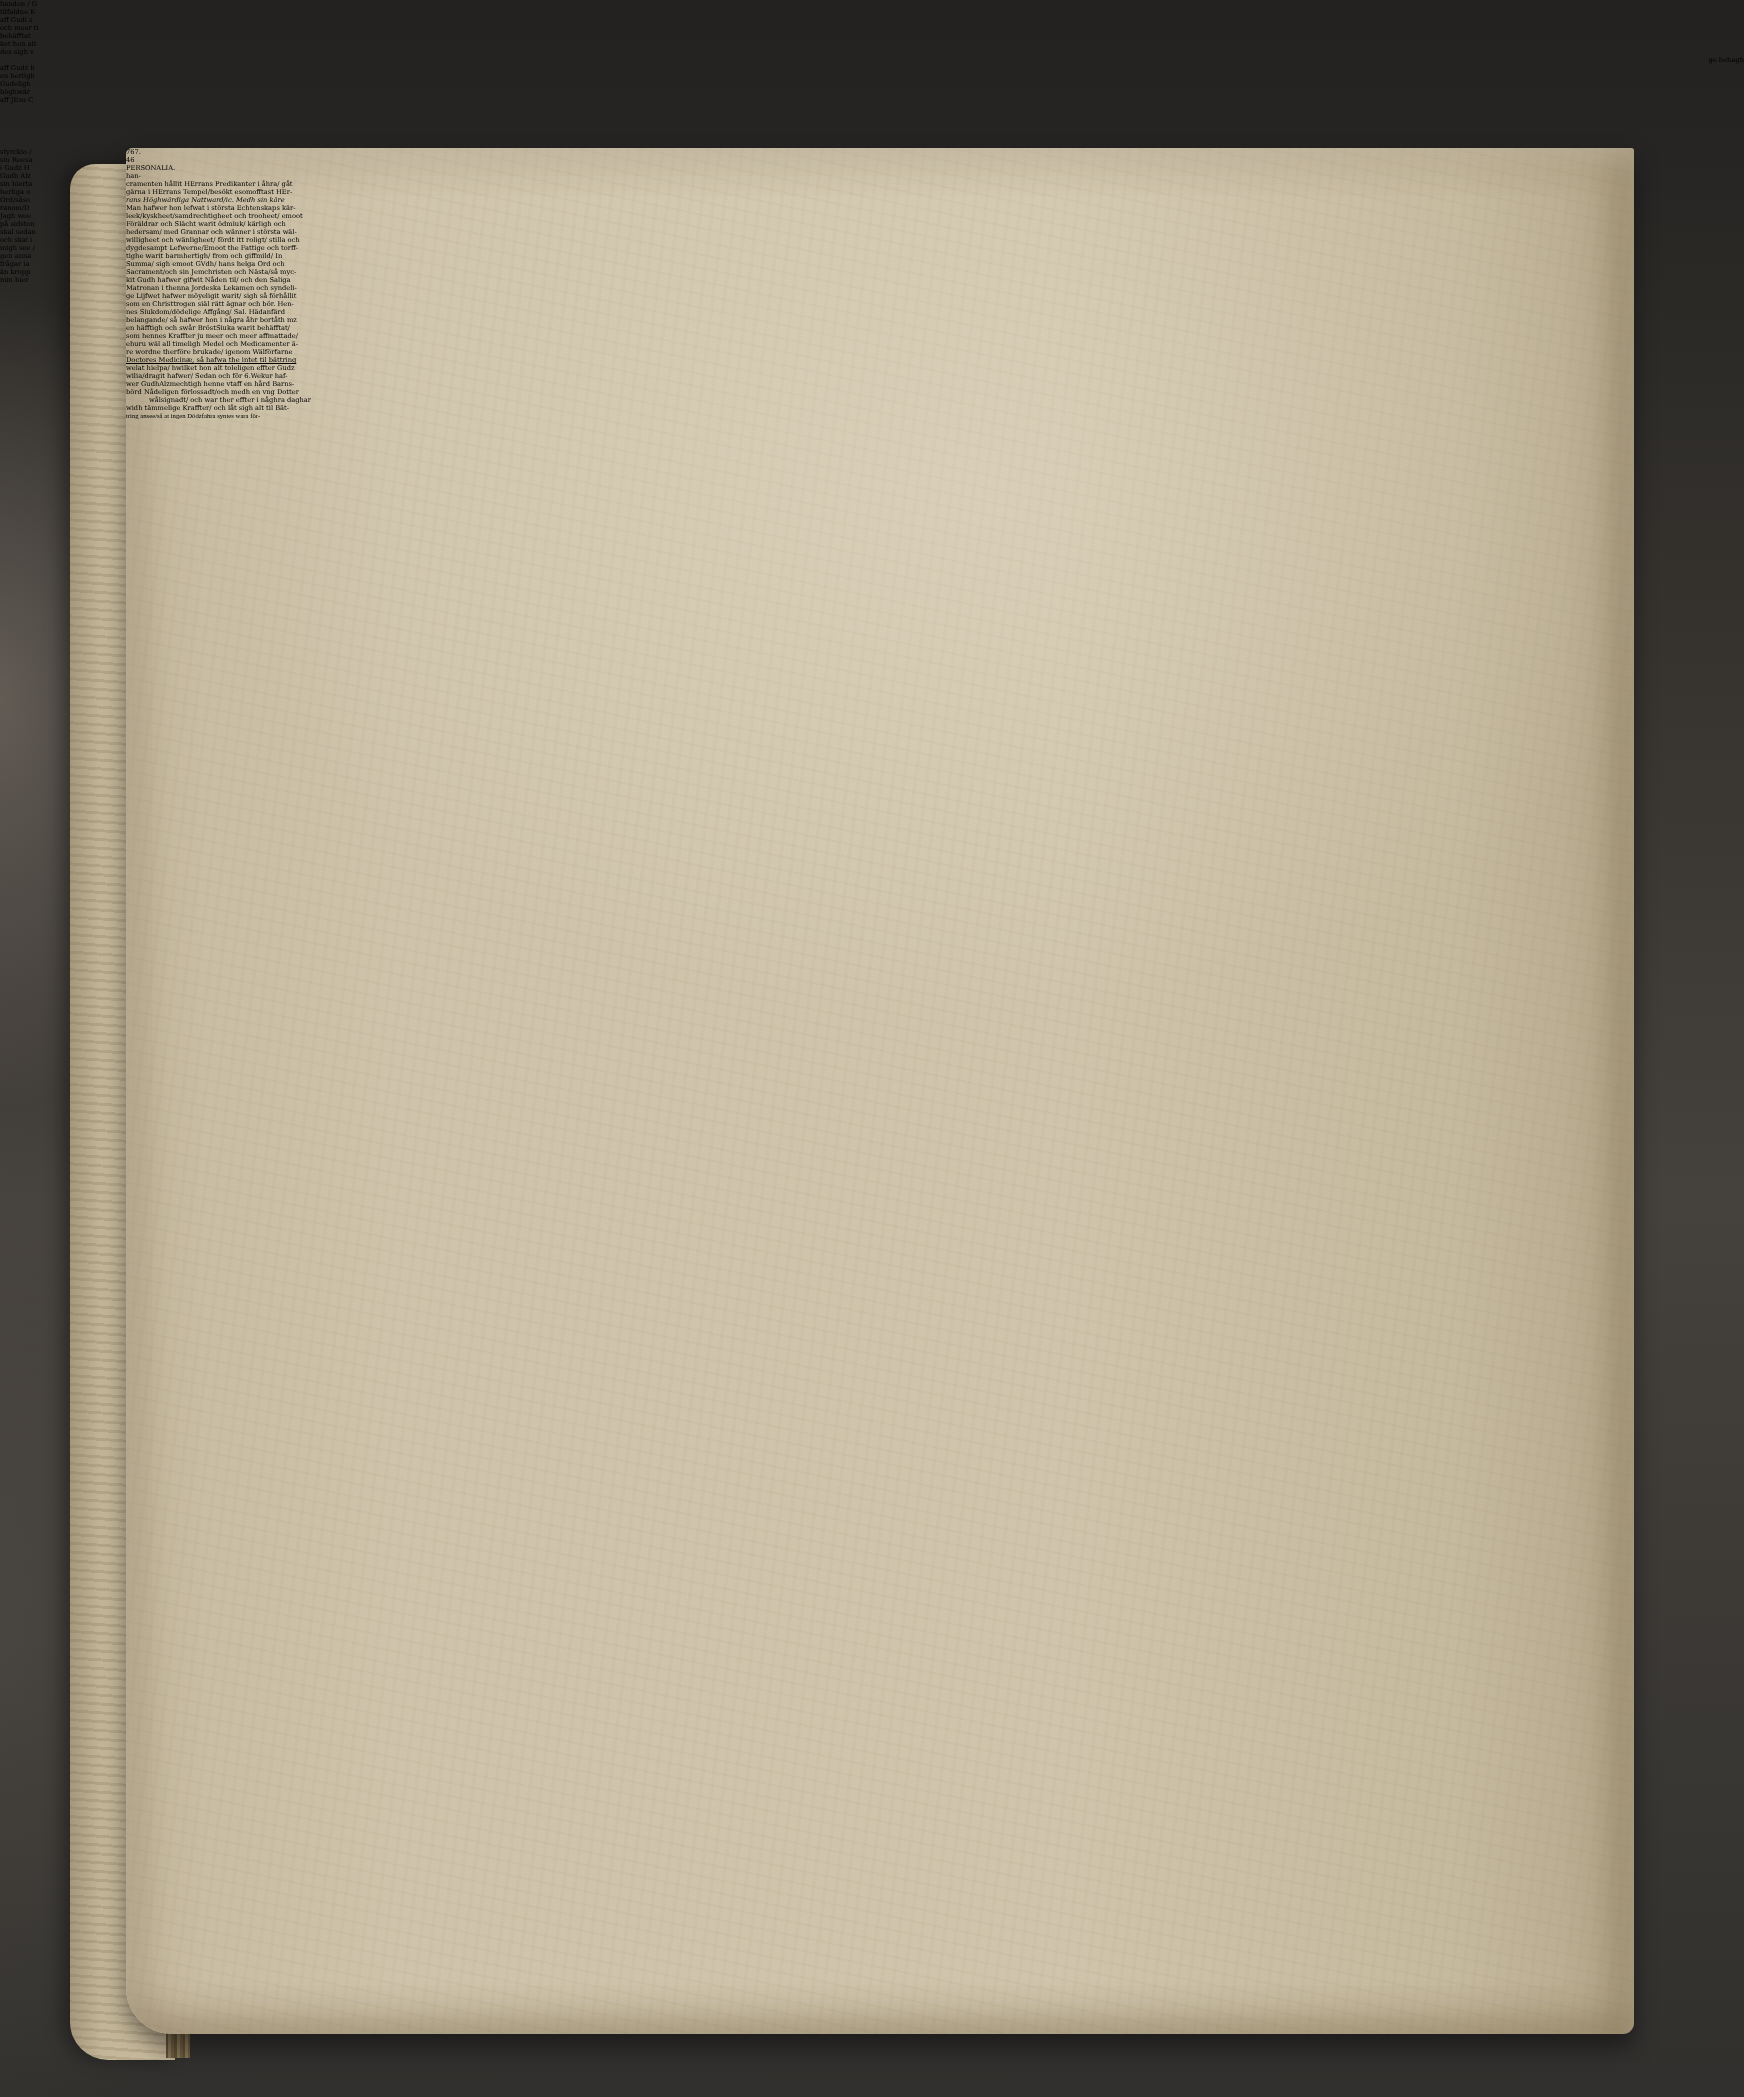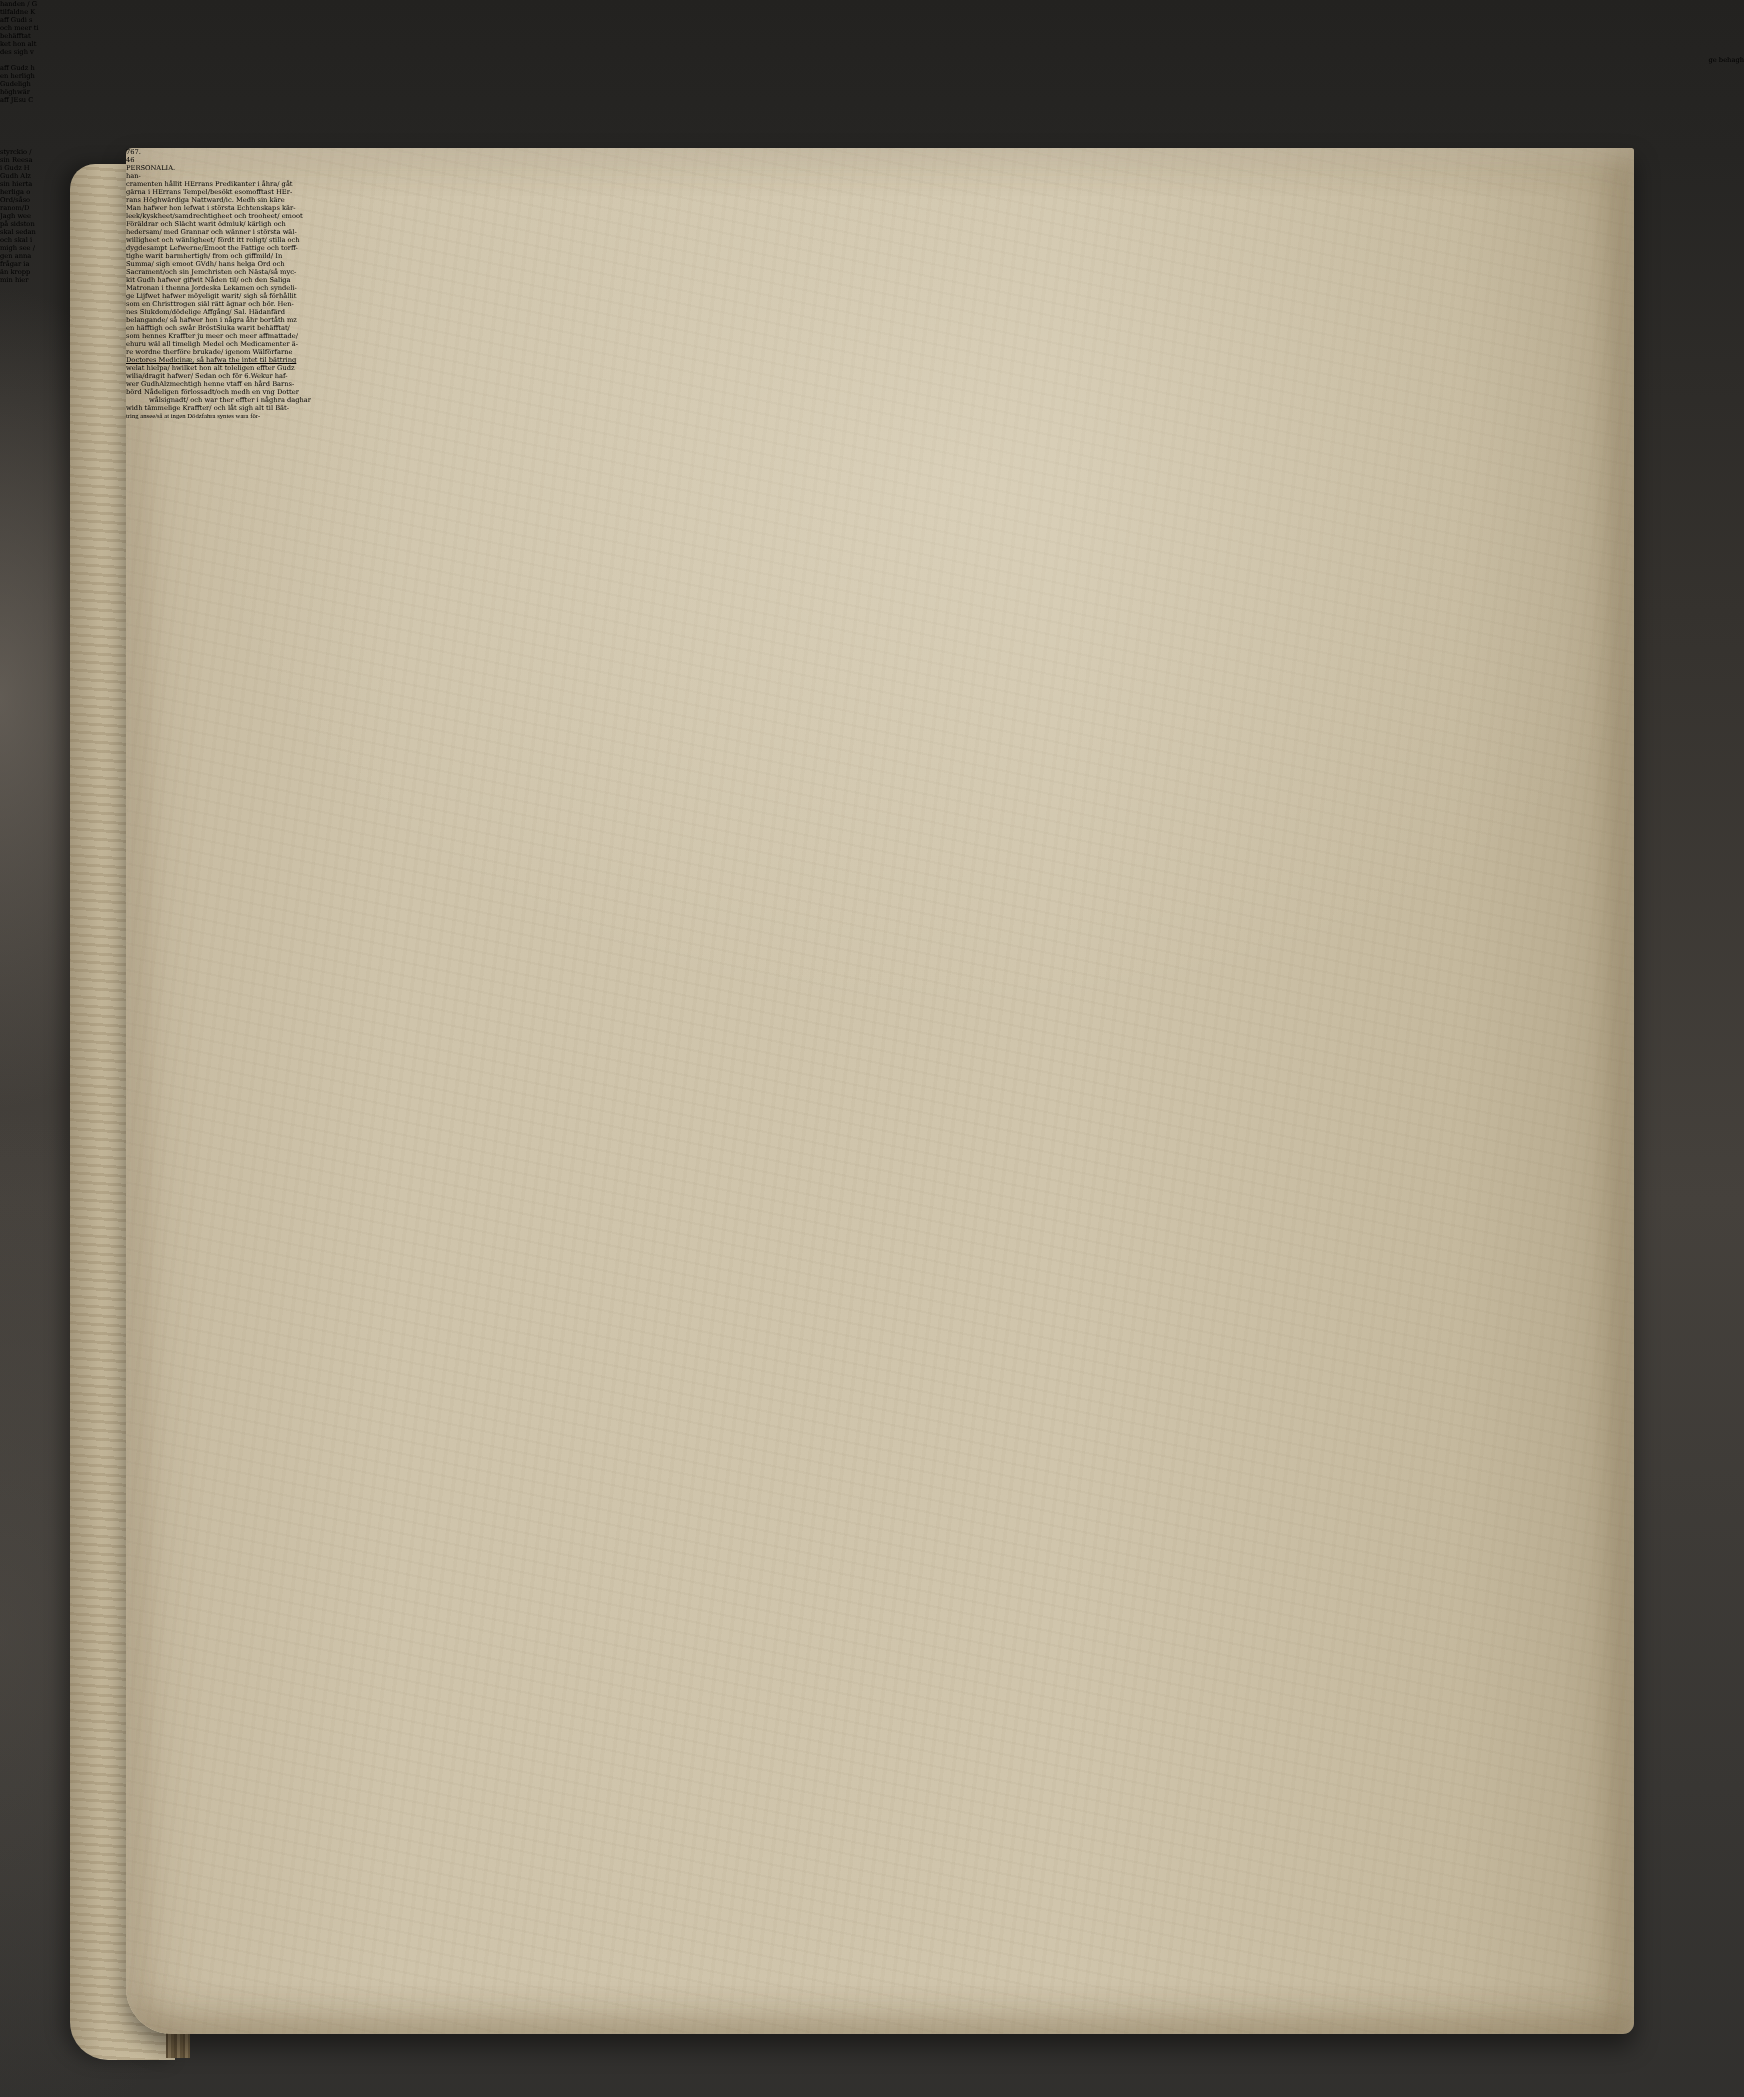--- a/index.html
+++ b/index.html
@@ -130,21 +130,21 @@
 
   <div id="page">
     <div id="folio">767.</div>
     <div id="page-number">46</div>
     <div id="title">PERSONALIA.</div>
     <div id="body-block">
 
       <div id="catchword" style="top: 1854px;">han-</div>
     <div class="body-line" style="top: 390px;"><span class="seg-g">cramenten hållit HErrans Predikanter i åhra/ gåt</span></div>
         <div class="body-line" style="top: 439px;"><span class="seg-g">gärna i HErrans Tempel/besökt esomofftast HEr-</span></div>
-        <div class="body-line" style="top: 487px;"><span class="seg-g">rans Höghwärdiga Nattward/ic. Medh sin käre</span></div>
+        <div class="body-line" style="top: 487px; font-style: italic;"><span class="seg-g">rans Höghwärdiga Nattward/ic. Medh sin käre</span></div>
         <div class="body-line" style="top: 536px;"><span class="seg-g">Man hafwer hon lefwat i största Echtenskaps kär-</span></div>
         <div class="body-line" style="top: 584px;"><span class="seg-g">leek/kyskheet/samdrechtigheet och trooheet/ emoot</span></div>
         <div class="body-line" style="top: 633px;"><span class="seg-g">Föräldrar och Slächt warit ödmiuk/ kärligh och</span></div>
         <div class="body-line" style="top: 682px;"><span class="seg-g">hedersam/ med Grannar och wänner i största wäl-</span></div>
         <div class="body-line" style="top: 730px;"><span class="seg-g">willigheet och wänligheet/ fördt itt roligt/ stilla och</span></div>
         <div class="body-line" style="top: 779px;"><span class="seg-g">dygdesampt Lefwerne/Emoot the Fattige och torff-</span></div>
         <div class="body-line" style="top: 827px;"><span class="seg-g">tighe warit barmhertigh/ from och giffmild/ In</span></div>
         <div class="body-line" style="top: 876px;"><span class="seg-g">Summa/ sigh emoot GVdh/ hans helga Ord och</span></div>
         <div class="body-line" style="top: 924px;"><span class="seg-g">Sacrament/och sin Jemchristen och Nästa/så myc-</span></div>
         <div class="body-line" style="top: 973px;"><span class="seg-g">kit Gudh hafwer gifwit Nåden til/ och den Saliga</span></div>

